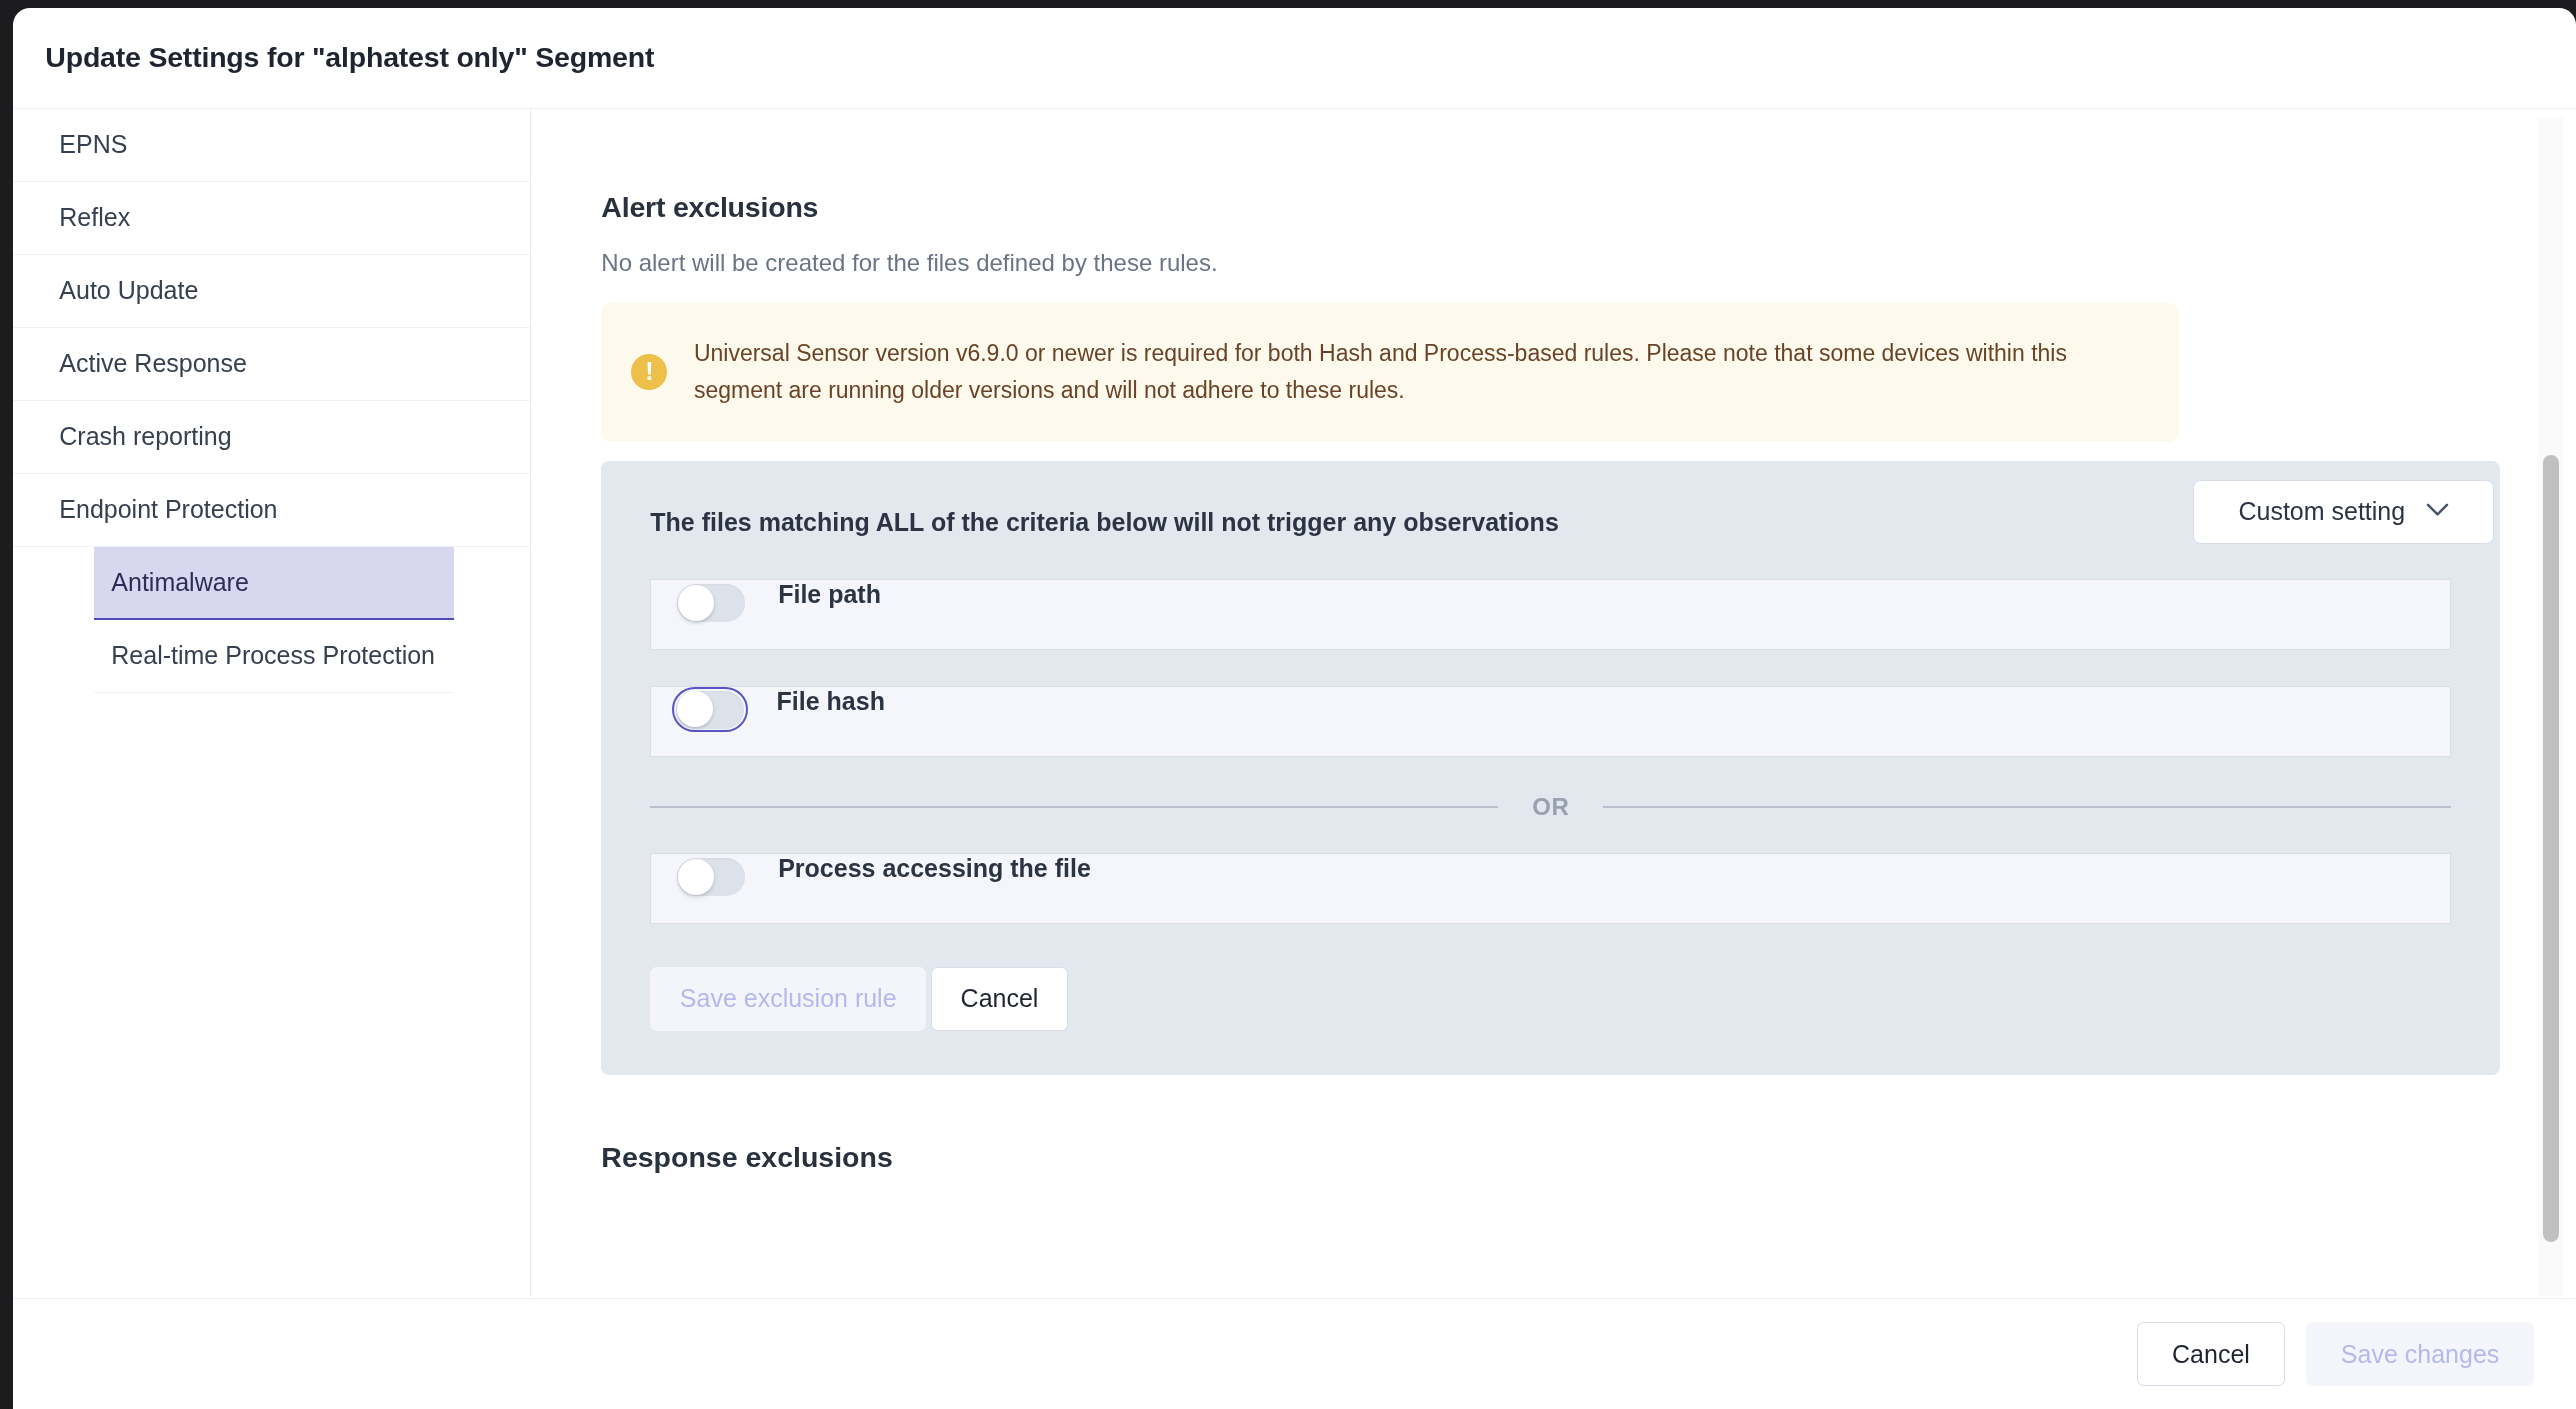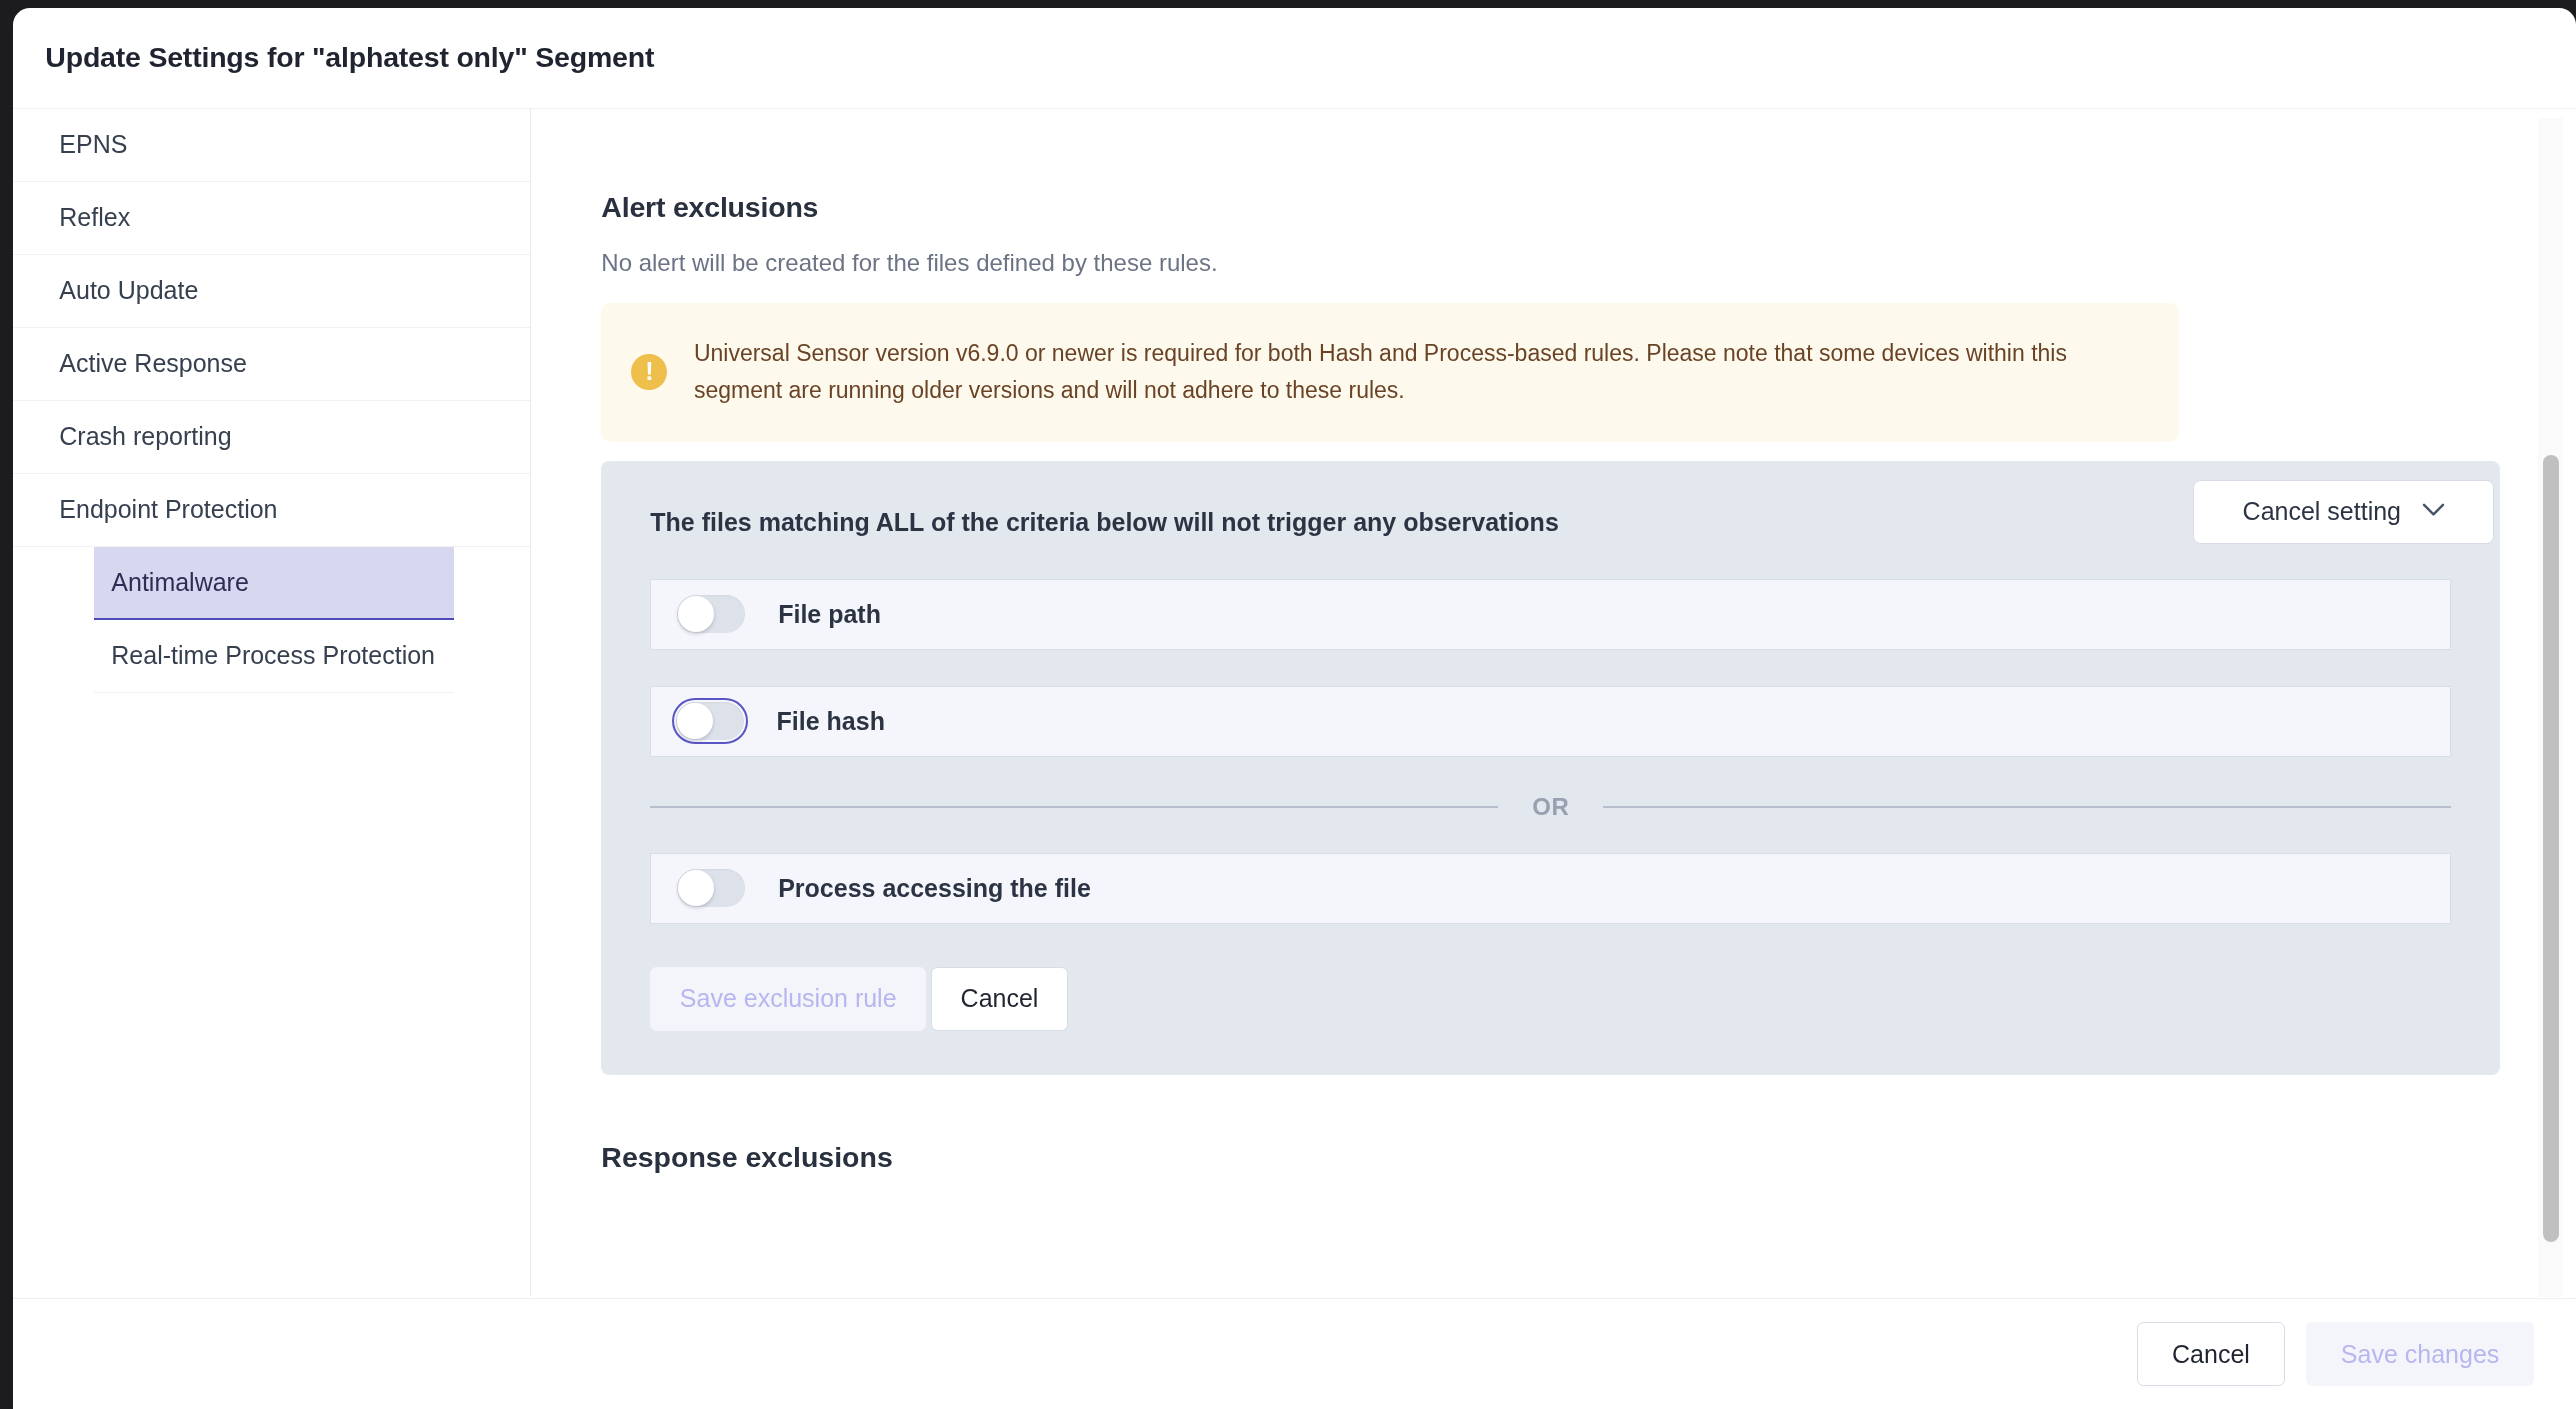--- a/index.html
+++ b/index.html
@@ -178,21 +178,21 @@
     font-weight: bold;
     color: #2c3444;
     margin-bottom: 42px;
   }
 
   .rule-row {
     background: #f4f6fb;
     border: 0.9px solid #d8dde6;
     height: 71px;
     display: flex;
-    align-items: center;
+    align-items: flex-start;
     padding-left: 21px;
     gap: 28.5px;
     margin-bottom: 36px;
   }
   .rule-row:last-of-type { margin-bottom: 0; }
   .rule-label {
     font-size: 25px;
     font-weight: bold;
     color: #2c3444;
   }
@@ -372,21 +372,21 @@
       </ul>
     </nav>
 
     <section class="content">
       <div class="content-inner">
 
         <h2 class="section-title">Alert exclusions</h2>
         <p class="section-sub">No alert will be created for the files defined by these rules.</p>
 
         <div class="custom-setting">
-          <span class="custom-setting-label">Cancel setting</span>
+          <span class="custom-setting-label">Custom setting</span>
           <span class="chev">
             <svg width="23" height="14.2" viewBox="0 0 24 15">
               <path d="M2 2 L12 12 L22 2" fill="none" stroke="#48526a" stroke-width="2.6" stroke-linecap="round" stroke-linejoin="round"></path>
             </svg>
           </span>
         </div>
 
         <div class="warn">
           <div class="warn-icon">!</div>
           <div class="warn-text">Universal Sensor version v6.9.0 or newer is required for both Hash and Process-based rules. Please note that some devices within this segment are running older versions and will not adhere to these rules.</div>

